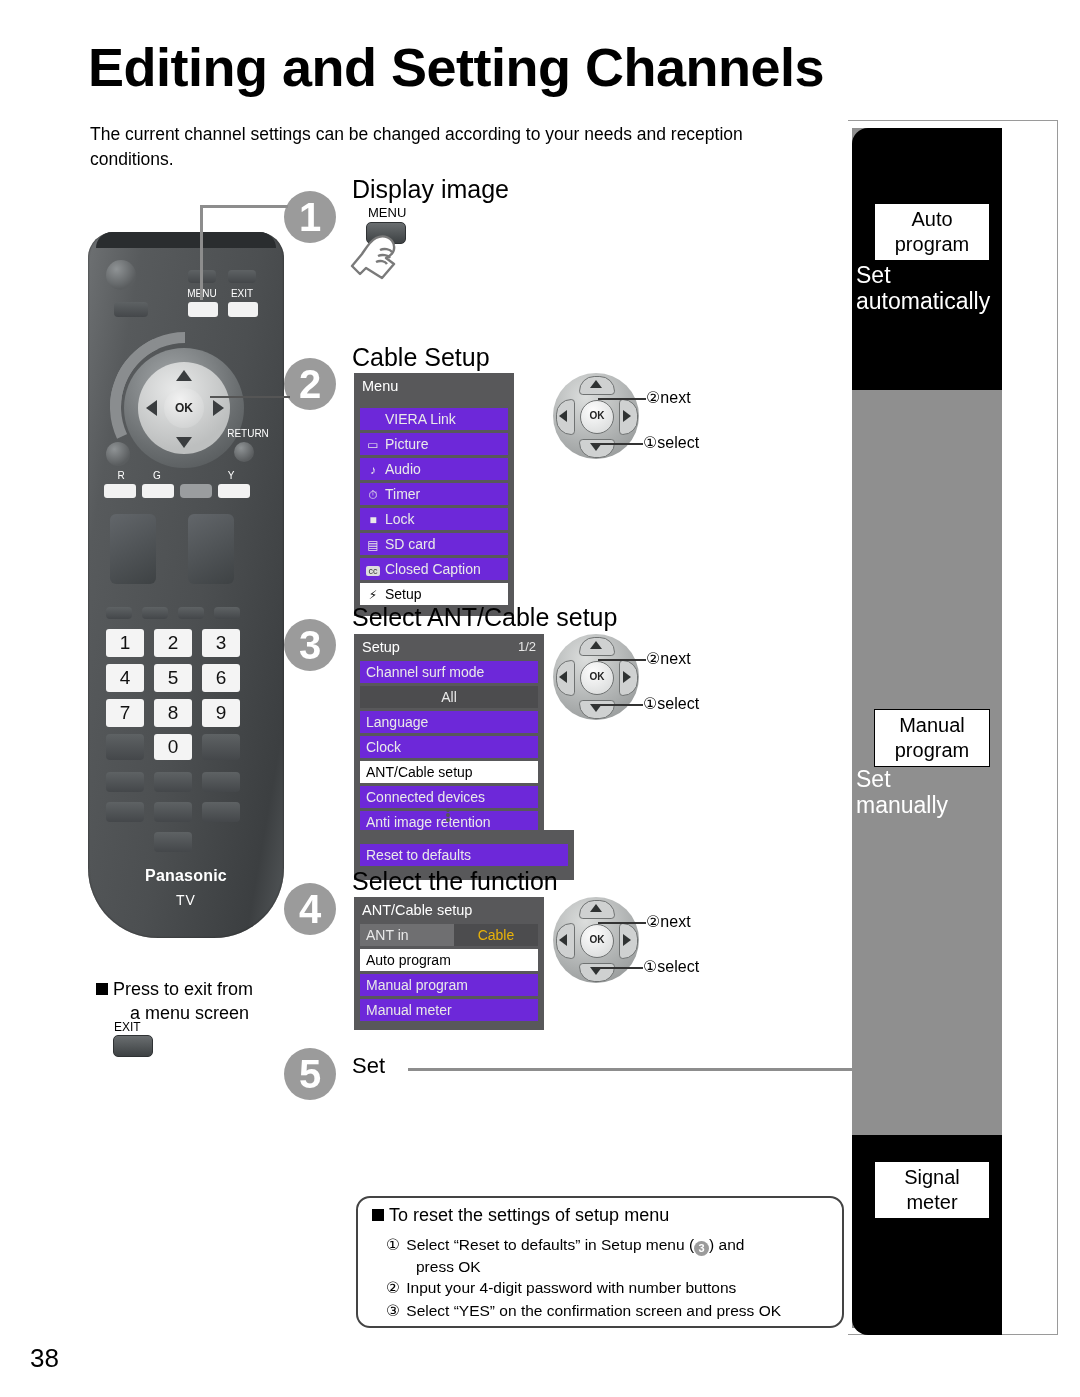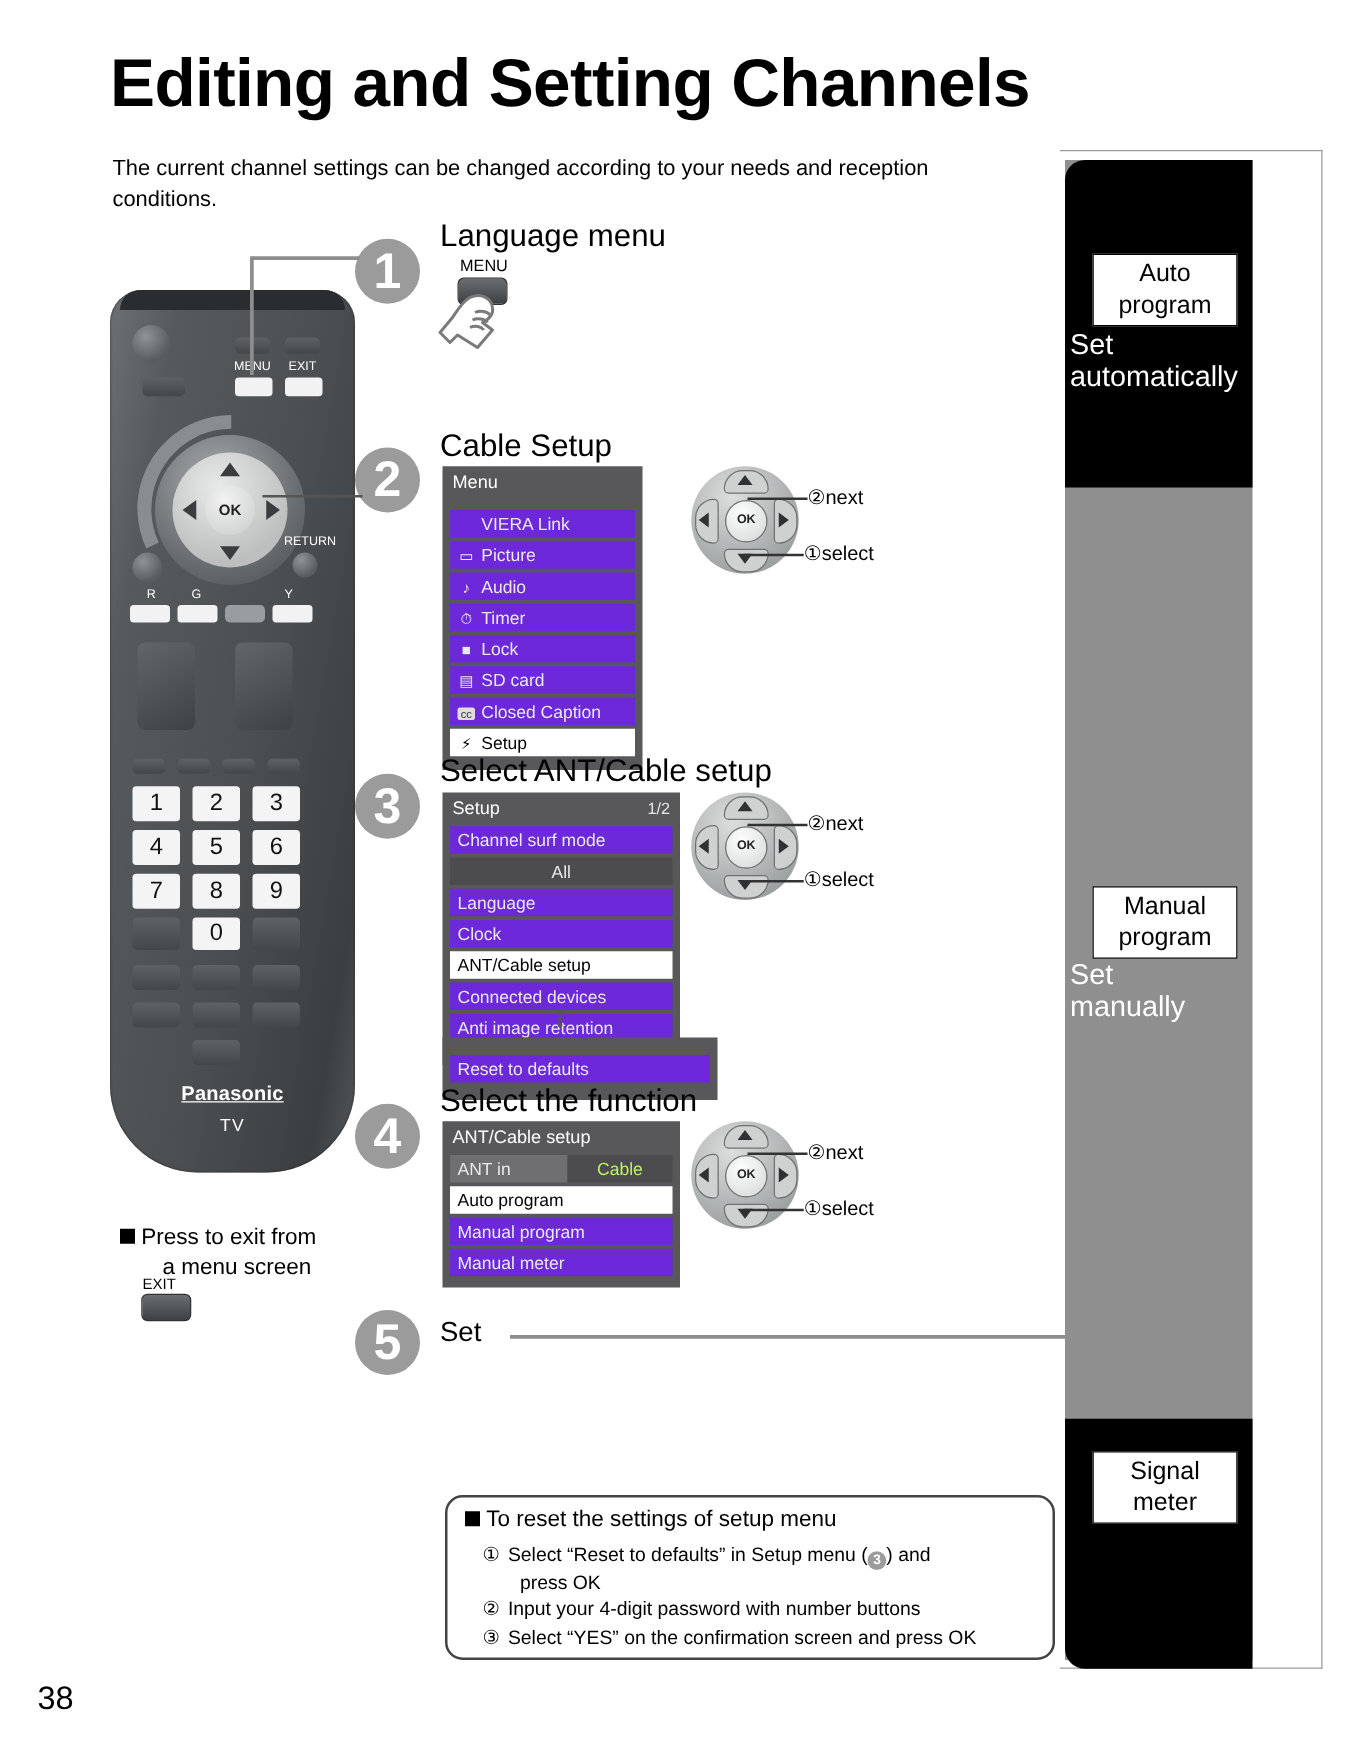--- a/index.html
+++ b/index.html
@@ -73,21 +73,21 @@
   .osd-row{margin:0 6px 3px 6px;background:#6d28d9;color:#e9e9e9;font-size:14px;
      padding:3px 6px;white-space:nowrap;}
   .osd-row.sel{background:#ffffff;color:#000;}
   .osd-row.val{background:#4c4c4e;text-align:center;color:#e9e9e9;}
   .osd-ico{display:inline-block;width:14px;text-align:center;margin-right:5px;font-size:12px;}
   .osd-spacer{height:8px;}
   .osd-arrowdown{color:#ddd;font-size:11px;text-align:center;padding:0 0 4px 0;}
   .dots{position:absolute;font-size:14px;color:#555;line-height:5px;text-align:center;}
   .osd-split{display:flex;margin:0 6px 3px 6px;}
   .osd-split .l{background:#6f6f71;color:#e9e9e9;font-size:14px;padding:3px 6px;flex:0 0 46%;}
-  .osd-split .r{background:#4c4c4e;color:#bef264;font-size:14px;padding:3px 6px;flex:1;text-align:center;}
+  .osd-split .r{background:#4c4c4e;color:#eab308;font-size:14px;padding:3px 6px;flex:1;text-align:center;}
 
   
   .dp{position:absolute;width:86px;height:86px;}
   .dp .base{position:absolute;inset:0;border-radius:50%;
      background:radial-gradient(circle at 38% 28%,#dcdedd,#a9acac 62%,#8c8f8f 100%);}
   .dp .pad{position:absolute;background:#cfd1d1;border:1.4px solid #6f7272;}
   .dp .ok{position:absolute;left:27px;top:27px;width:32px;height:32px;border-radius:50%;
      background:radial-gradient(circle at 38% 30%,#fdfdfd,#d4d6d6);
      border:1.4px solid #6f7272;font-size:10px;text-align:center;line-height:30px;font-weight:bold;color:#222;}
   .dp .tri{position:absolute;width:0;height:0;}
@@ -216,26 +216,26 @@
     <div class="r-btn" style="left:114px;top:502px;width:38px;height:26px;"></div>
 
     <div class="r-btn" style="left:18px;top:540px;width:38px;height:20px;"></div>
     <div class="r-btn" style="left:66px;top:540px;width:38px;height:20px;"></div>
     <div class="r-btn" style="left:114px;top:540px;width:38px;height:20px;"></div>
     <div class="r-btn" style="left:18px;top:570px;width:38px;height:20px;"></div>
     <div class="r-btn" style="left:66px;top:570px;width:38px;height:20px;"></div>
     <div class="r-btn" style="left:114px;top:570px;width:38px;height:20px;"></div>
     <div class="r-btn" style="left:66px;top:600px;width:38px;height:20px;"></div>
 
-    <div class="r-brand" style="top:635px;text-decoration:underline;">Panasonic</div>
+    <div class="r-brand" style="top:635px;">Panasonic</div>
     <div class="r-tv" style="top:660px;">TV</div>
   </div>
 
   <div class="step" style="left:284px;top:191px;">1</div>
-  <div class="steplabel" style="left:352px;top:175px;">Language menu</div>
+  <div class="steplabel" style="left:352px;top:175px;">Display image</div>
 
   <div class="hline" style="left:202px;top:205px;width:86px;"></div>
   <div class="vline" style="left:200px;top:205px;height:95px;"></div>
 
   <div class="cbtn-lbl" style="left:368px;top:205px;">MENU</div>
   <div class="cbtn" style="left:366px;top:222px;"></div>
   <svg class="hand" width="70" height="70" viewBox="0 0 70 70">
     <g fill="#ffffff" stroke="#7a7a7a" stroke-width="2.4" stroke-linejoin="round">
       <path d="M30 10 C38 6 47 10 48 18 C49 24 44 28 40 30 L48 36 L36 50 L20 40 L14 46 L6 38 L16 26 C20 20 24 13 30 10 Z"></path>
       <path d="M34 22 C38 20 44 21 46 24" fill="none"></path>

